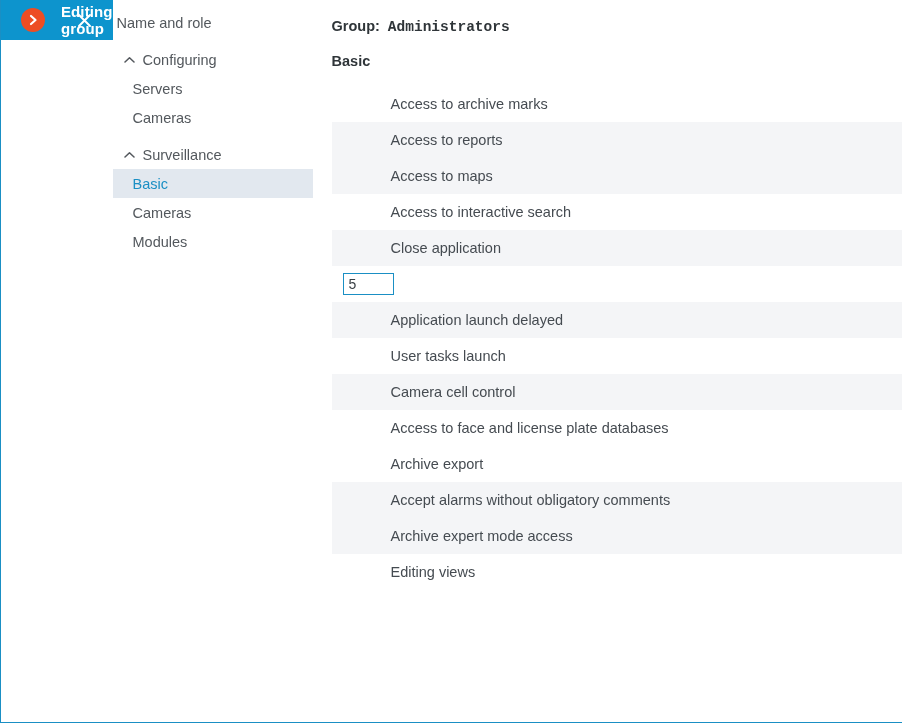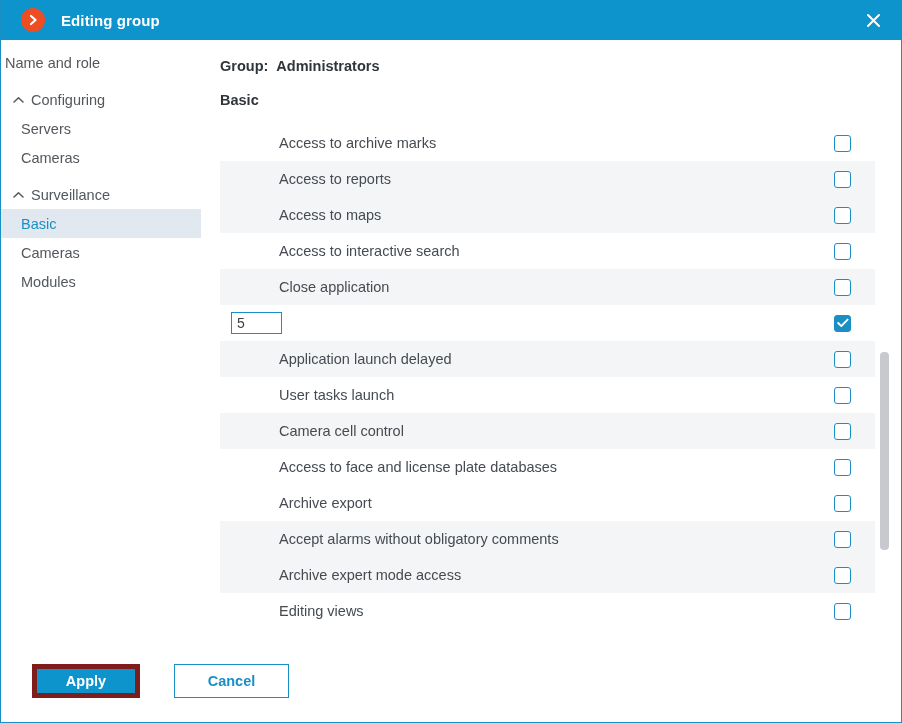--- a/index.html
+++ b/index.html
@@ -11,21 +11,20 @@
     overflow: hidden;
   }
 
   .window {
     position: relative;
     width: 902px; height: 723px;
     background: #ffffff;
     border: 1px solid #1a8fc4;
     border-top: none;
     display: flex;
-    flex-direction: column;
   }
 
   
   .titlebar {
     height: 40px;
     background: #0d94cd;
     display: flex;
     align-items: center;
     flex: 0 0 40px;
     position: relative;
@@ -114,21 +113,21 @@
     position: relative;
     overflow: hidden;
     background: #ffffff;
   }
   .group-line {
     margin: 18px 0 0 19px;
     font-size: 14.5px;
     color: #2f3539;
     font-weight: bold;
   }
-  .group-line .gval { margin-left: 8px; }
+  .group-line .gval { margin-left: 8px; font-family: Liberation Mono, monospace; }
   .section-title {
     margin: 18px 0 0 19px;
     font-size: 14.5px;
     color: #2f3539;
     font-weight: bold;
   }
 
   .perm-list {
     margin-top: 17px;
     width: 655px;

